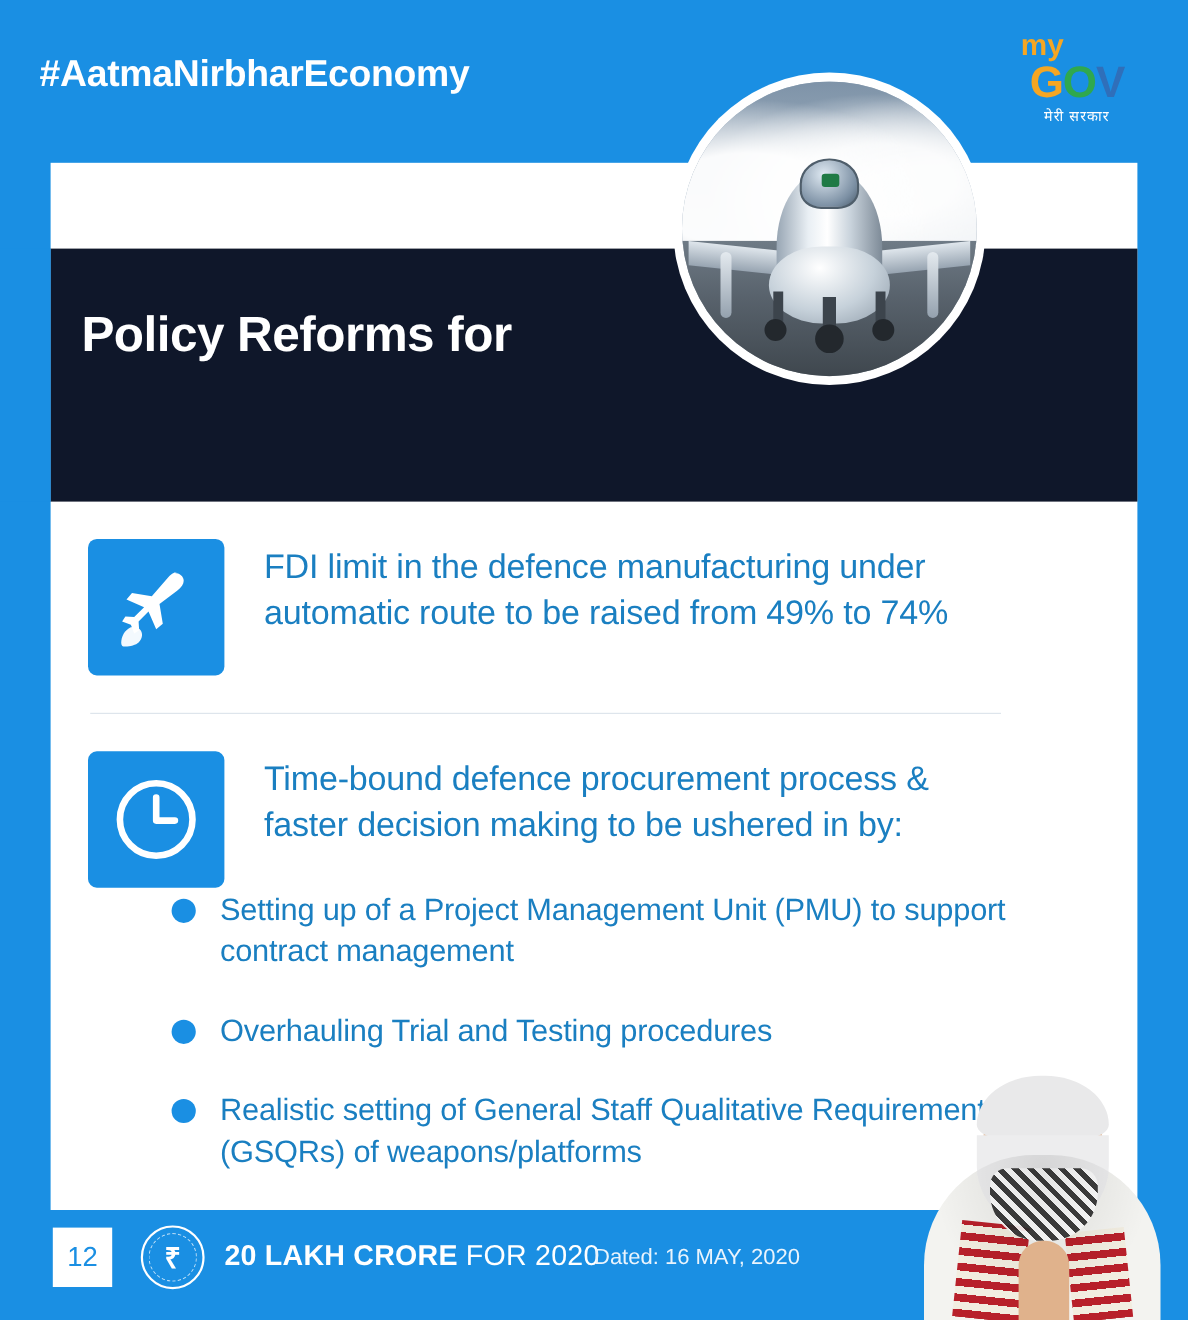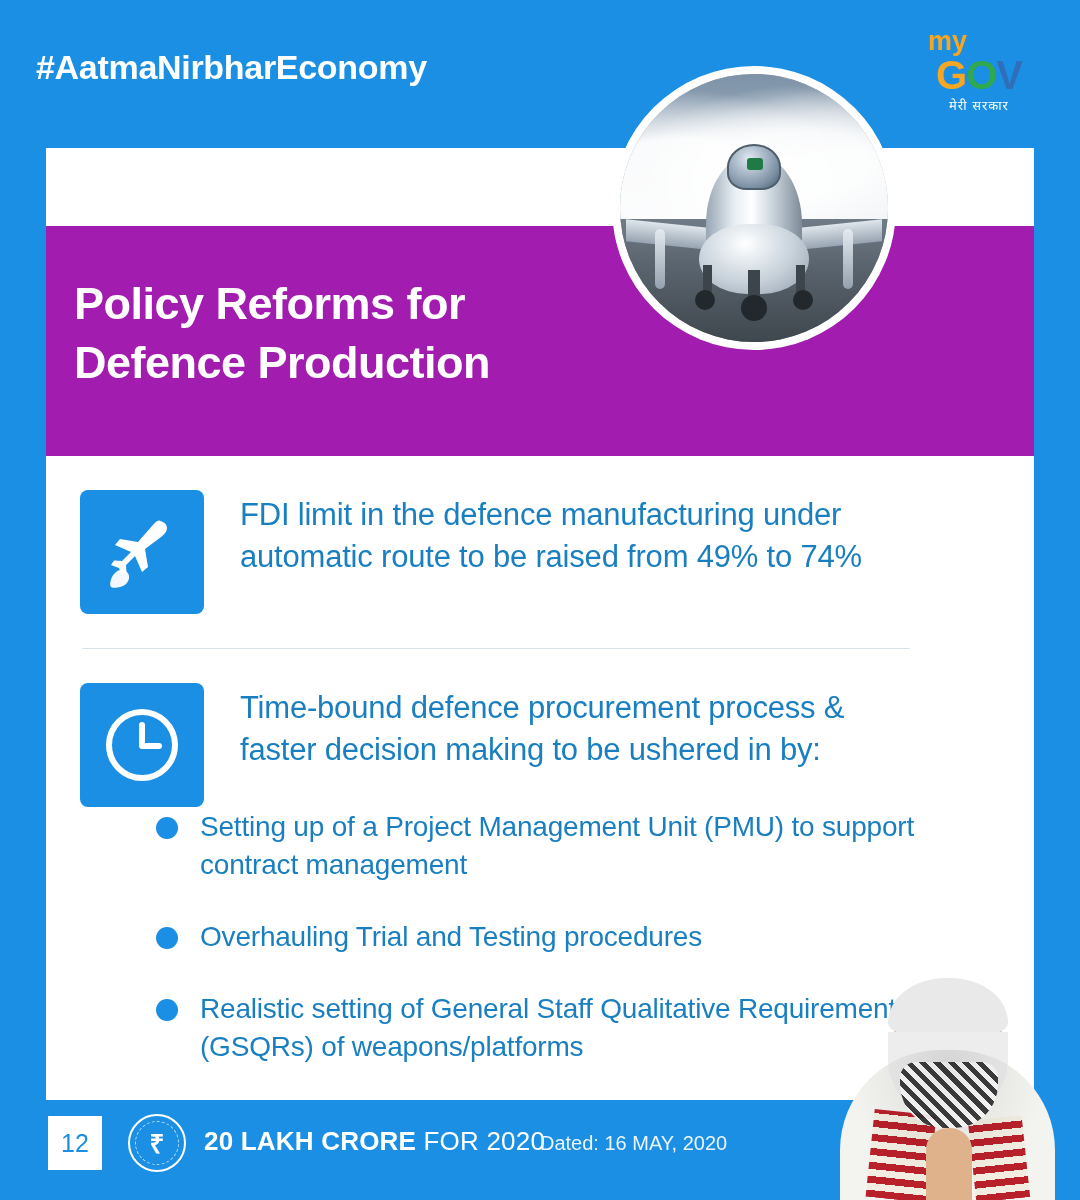--- a/index.html
+++ b/index.html
@@ -59,21 +59,21 @@
     left: 46px; top: 148px;
     width: 988px; height: 952px;
     background: #ffffff;
   }
 
   
   .title-band {
     position: absolute;
     left: 0; top: 78px;
     width: 988px; height: 230px;
-    background: #a21caf;
+    background: #0f172a;
   }
   .title-band .notch {
     position: absolute;
     left: -46px; top: 0;
     width: 46px; height: 230px;
     background: #1a8fe3;
   }
   .title {
     position: absolute;
     left: 28px; top: 48px;
@@ -362,21 +362,20 @@
     </div>
     <div class="sub">मेरी  सरकार</div>
   </div>
 
   <div class="card">
 
     <div class="title-band">
       <div class="notch"></div>
       <div class="title">
         <div>Policy Reforms for</div>
-        <div>Defence Production</div>
       </div>
     </div>
 
     <div class="points">
 
       <div class="point">
         <div class="ico">
           <svg width="74" height="74" viewBox="0 0 74 74" aria-hidden="true">
             <g fill="#ffffff">
               <path d="M54 6c4 0 8 3 8 7 0 3-2 6-6 9L40 34l3 18-6 5-7-16-9 9 .5 8-4.5 3-3-8-8-3 3-4.5 8 .5 9-9-16-7 5-6 18 3 14-16c3-4 6-6 9-6z"></path>

